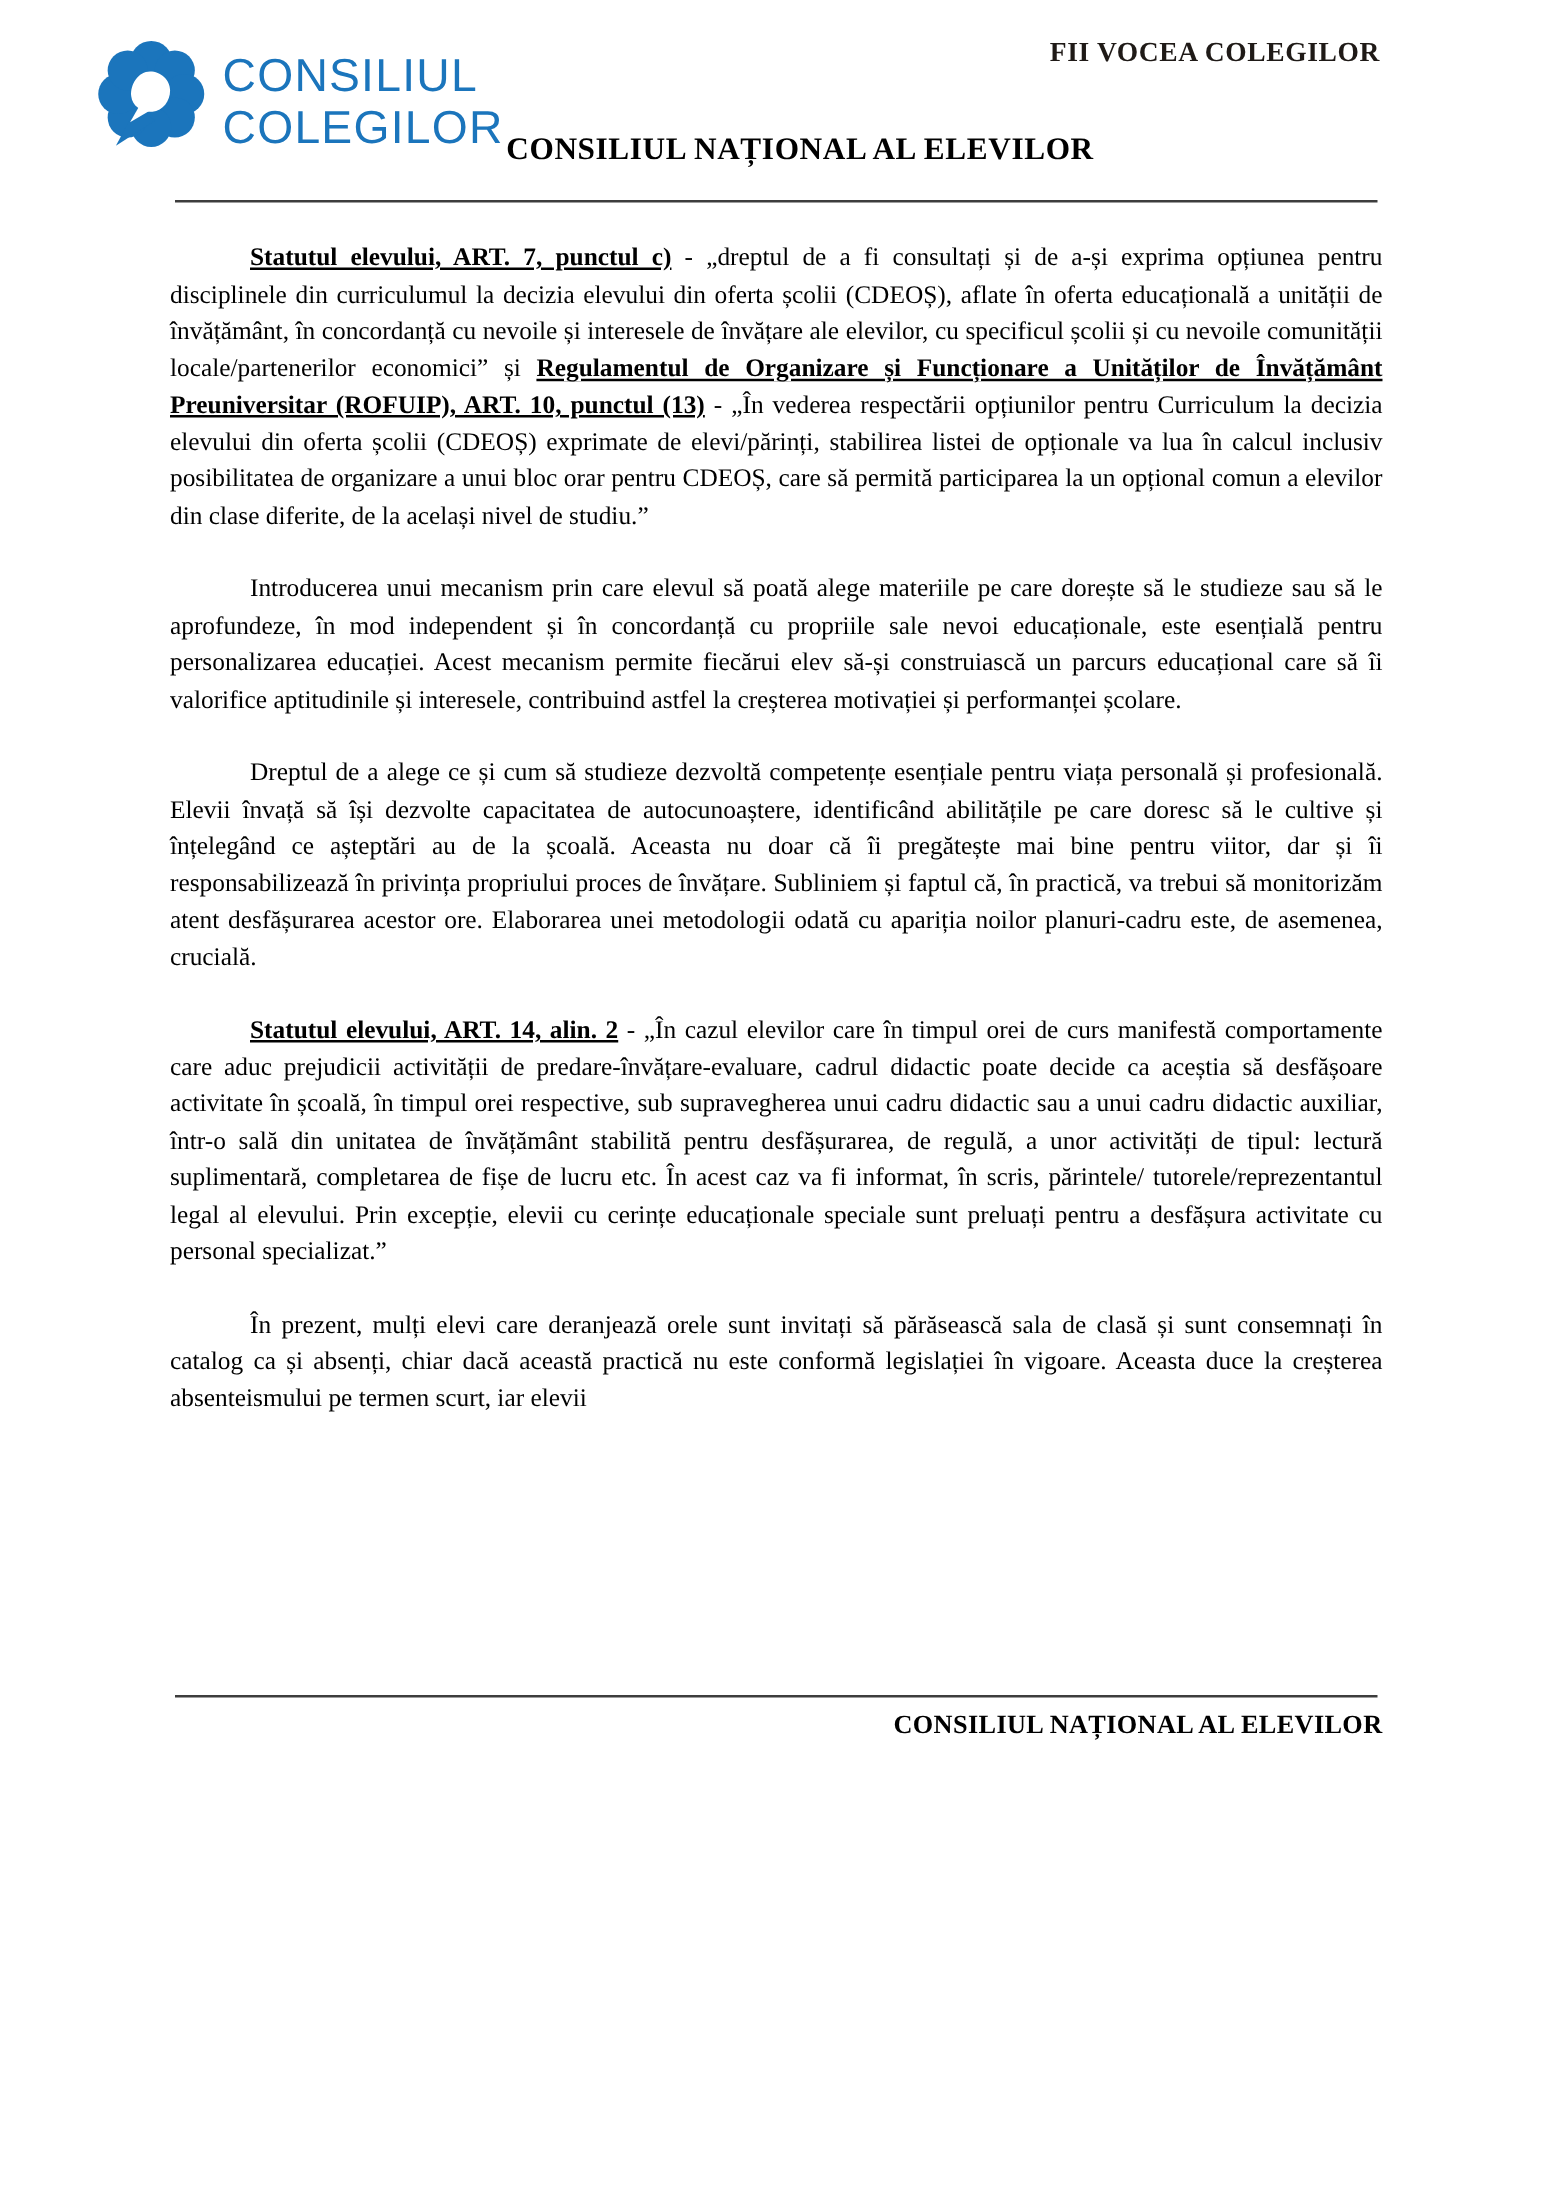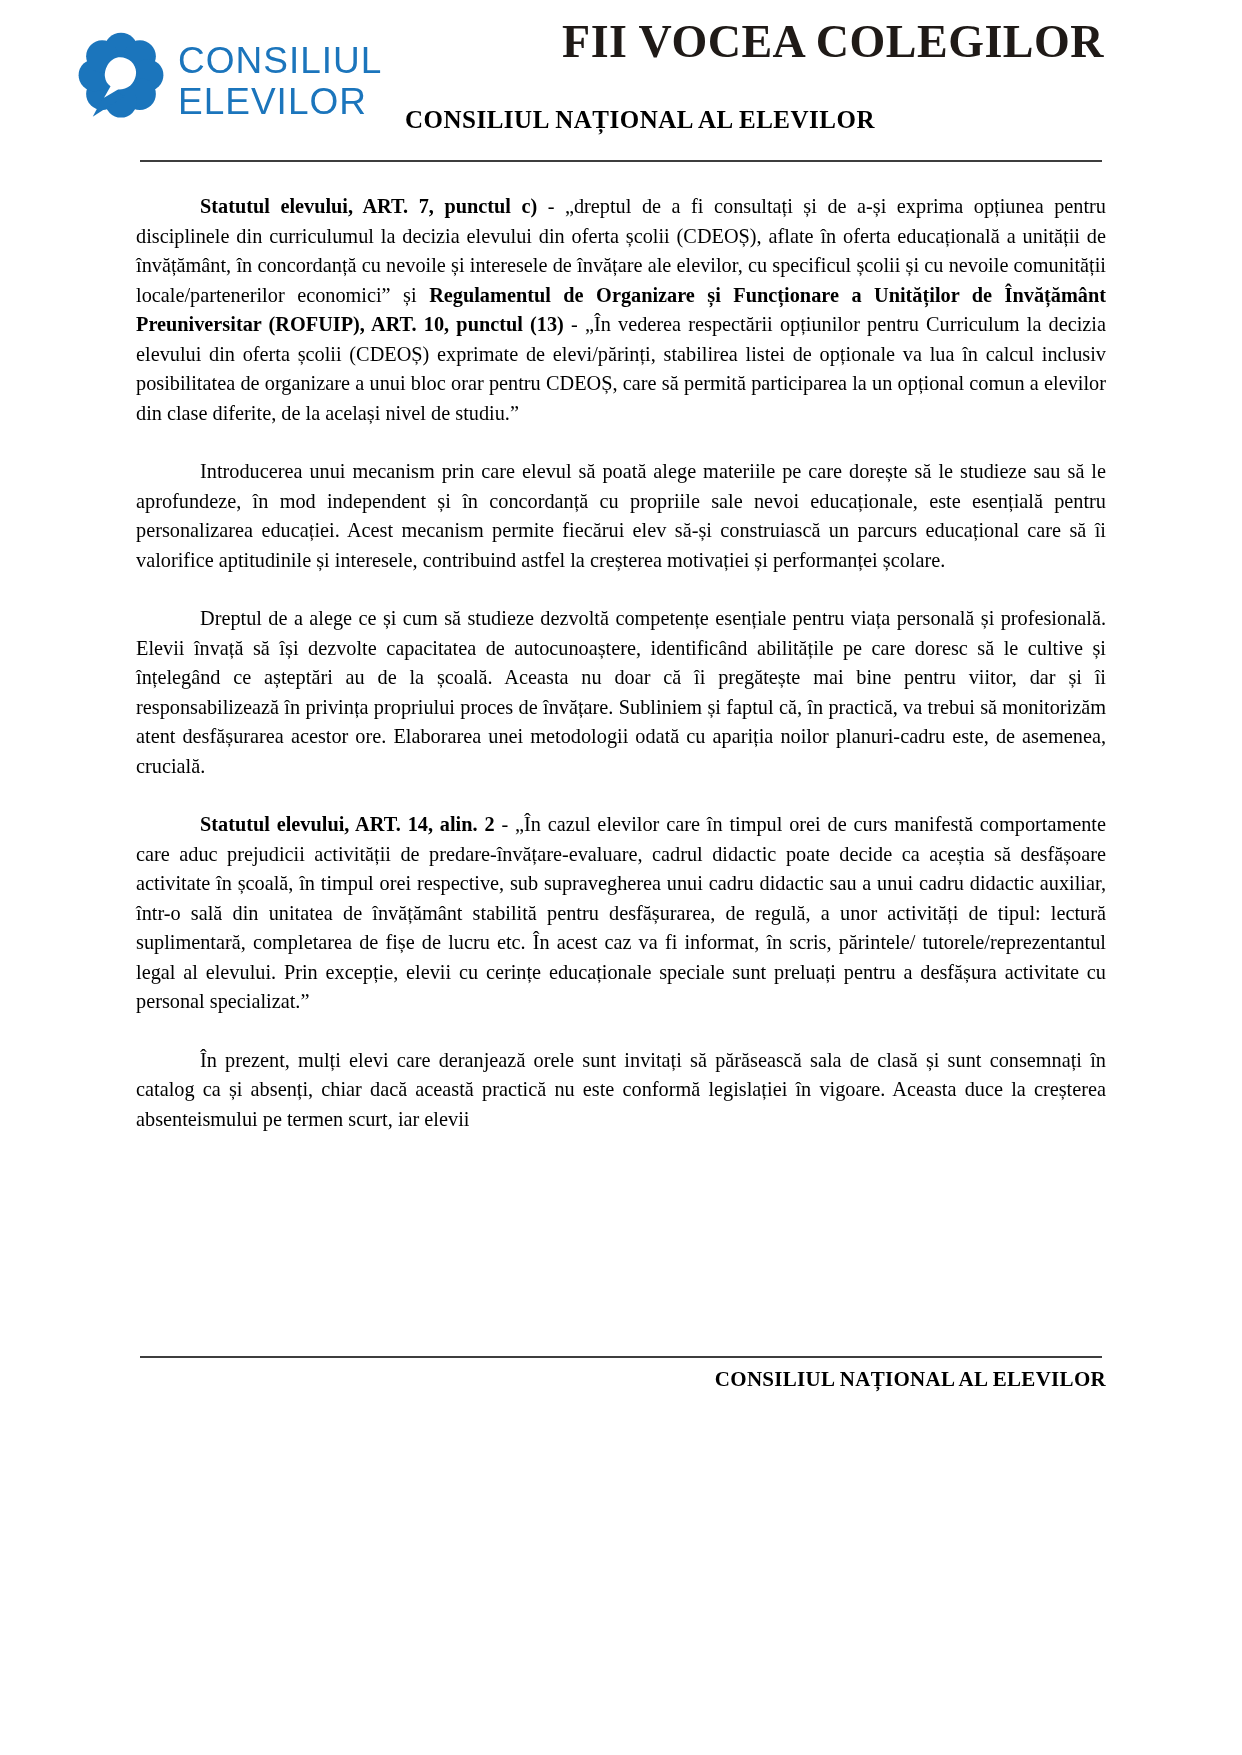--- a/index.html
+++ b/index.html
@@ -28,21 +28,21 @@
     font-weight:normal;
     font-size:37px;
     line-height:41px;
     letter-spacing:1px;
     color:var(--brand_blue);
   }
   .slogan{
     position:absolute;right:138px;top:22px;
     text-align:center;
     font-weight:bold;
-    font-size:46px;
+    font-size:22px;
     line-height:40px;
     color:var(--slogan_dark);
     letter-spacing:0.5px;
   }
   .org-title{
     position:absolute;left:405px;top:106px;
     font-weight:bold;
     font-size:25px;
     letter-spacing:0.5px;
     color:var(--text_black);
@@ -57,21 +57,21 @@
   .body-text{
     position:absolute;left:136px;top:192px;width:970px;
     font-size:20.3px;
     line-height:29.5px;
     text-align:justify;
   }
   .body-text p{
     margin:0 0 29px 0;
     text-indent:64px;
   }
-  .body-text p span.b{font-weight:bold;}
+  .body-text p span.b{font-weight:bold;text-decoration:underline;}
   
   .footer{
     position:absolute;right:136px;top:1366px;
     text-align:right;
     font-size:20px;
     line-height:26px;
   }
   .footer .org{
     font-weight:bold;
     font-size:21px;
@@ -103,21 +103,21 @@
         <circle cx="-20" cy="-20" r="17"></circle>
         <path d="M -14 14 L -30 44 L 4 22 Z"></path>
       </g>
       <path fill="#ffffff" d="M -1 -19 C 8 -19 16 -12 16 -3 C 16 6 10 14 1 15 C -7 16 -16 11 -17 2 C -18 -8 -11 -19 -1 -19 Z"></path>
       <path fill="#ffffff" d="M -10 10 L -18 24 L -1 14 Z"></path>
     </svg>
   </div>
 
   <div class="logo-text">
     <div>CONSILIUL</div>
-    <div>ELEVILOR</div>
+    <div>COLEGILOR</div>
   </div>
 
   <div class="slogan">
     <div>FII VOCEA COLEGILOR</div>
   </div>
 
   <div class="org-title">CONSILIUL NAȚIONAL AL ELEVILOR</div>
 
   <div class="divider top"></div>
 

